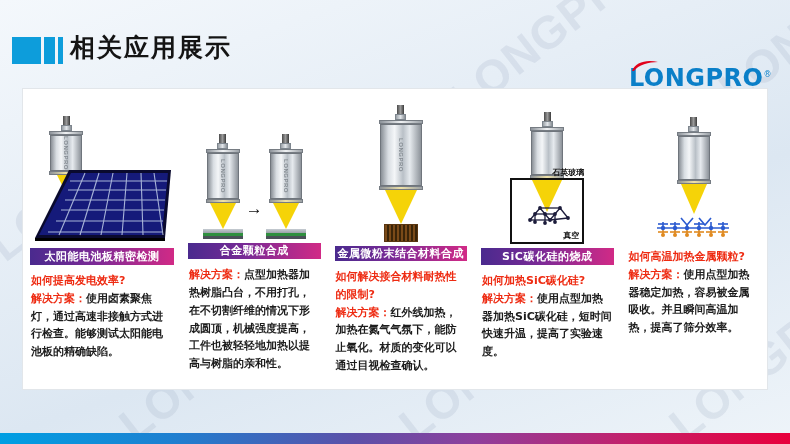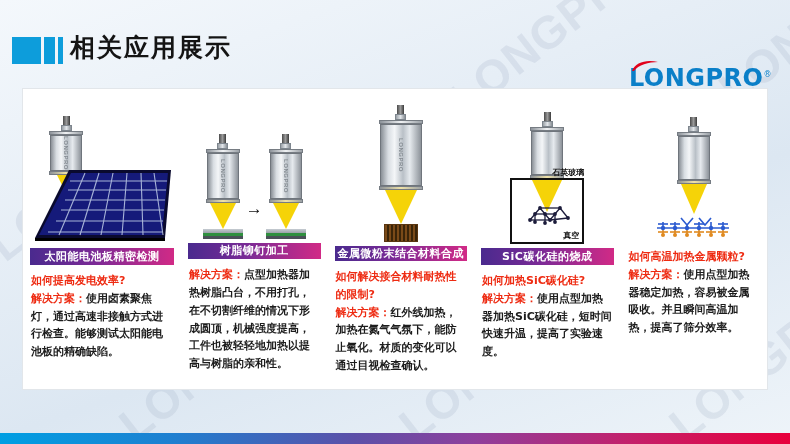--- a/index.html
+++ b/index.html
@@ -328,21 +328,21 @@
             <div class="beam"></div>
           </div>
           <div class="workpiece">
             <div class="wp-top"></div>
               <div class="wp-mid"></div>
               <div class="wp-bot"></div>
           </div>
         </div>
       </div>
     </div>
-    <div class="col-badge">树脂铆钉加工</div>
+    <div class="col-badge">合金颗粒合成</div>
     <div class="col-body">
       <span class="sol-label">解决方案：</span><span class="ans">点型加热器加热树脂凸台，不用打孔，在不切割纤维的情况下形成圆顶，机械强度提高，工件也被轻轻地加热以提高与树脂的亲和性。</span>
     </div>
   </div>
 
   <div class="col">
     <div class="col-fig">
       <div class="fig" style="display:flex;flex-direction:column;align-items:center;">
         <div class="lamp" style="width:44px;">
           <div class="lamp-cap"></div>

